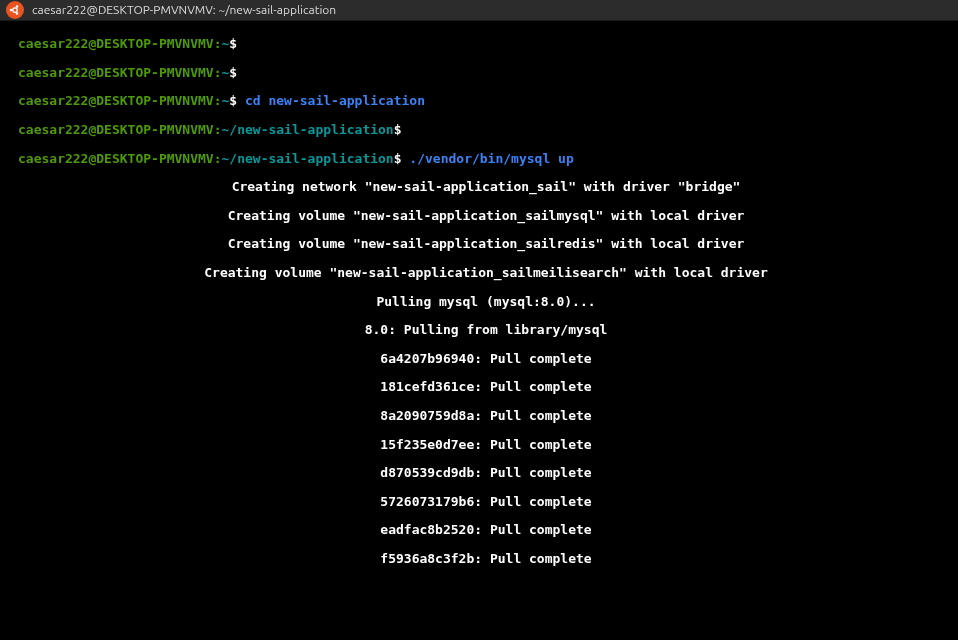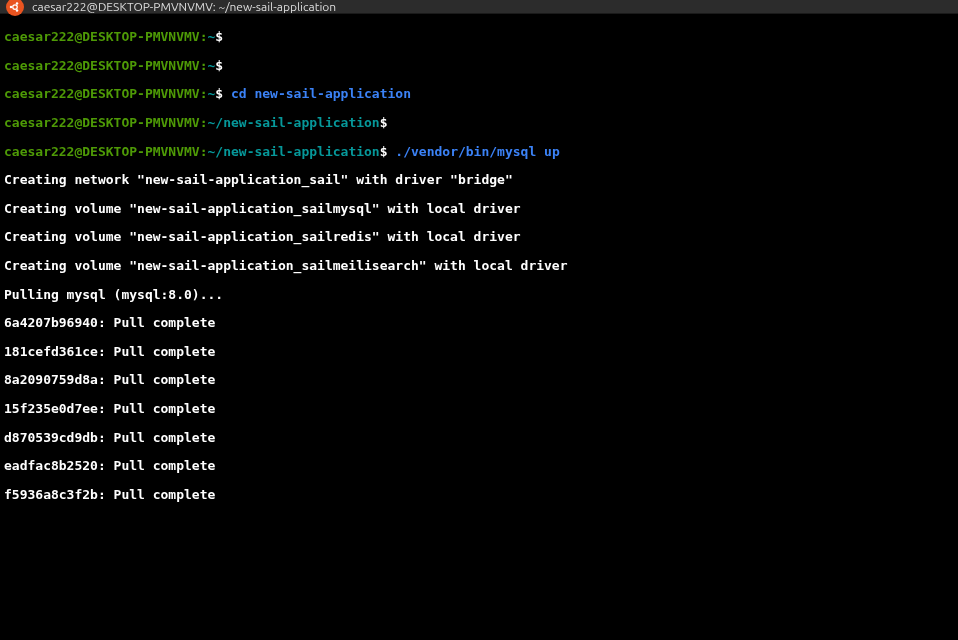--- a/index.html
+++ b/index.html
@@ -12,21 +12,21 @@
       font-family: 'DejaVu Sans Mono', 'Liberation Mono', monospace;
       font-size: 13px;
       line-height: 1.1;
       color: #fff;
       width: 958px;
       height: 640px;
       overflow: hidden;
     }
     .titlebar {
       background: #2c2c2c;
-      height: 14px;
+      height: 21px;
       display: flex;
       align-items: center;
       padding: 0 6px;
       border-bottom: 1px solid #1a1a1a;
     }
     .ubuntu-icon {
       width: 18px;
       height: 18px;
       background: #E95420;
       border-radius: 50%;
@@ -45,26 +45,27 @@
       font-size: 12px;
       font-family: 'Ubuntu', 'DejaVu Sans', sans-serif;
     }
     .terminal {
       padding: 2px 4px;
       white-space: pre;
       font-weight: bold;
     }
     .line {
       display: block;
+      margin-left: 14px;
     }
     .user { color: #4E9A06; }
     .path { color: #06989A; }
     .dollar { color: #fff; }
     .cmd { color: #3b82f6; }
-    .out { color: #fff; }
+    .out { color: #fff; text-align: center; }
   </style>
 </head>
 <body>
 
 <div class="titlebar">
   <div class="ubuntu-icon">
     <svg viewBox="0 0 24 24" fill="#fff">
       <circle cx="4" cy="12" r="2.5"></circle>
       <circle cx="16" cy="5" r="2.5"></circle>
       <circle cx="16" cy="19" r="2.5"></circle>
@@ -78,25 +79,27 @@
 <span class="line"><span class="user">caesar222@DESKTOP-PMVNVMV</span><span class="user">:</span><span class="path">~</span><span class="dollar">$</span></span>
 <span class="line"><span class="user">caesar222@DESKTOP-PMVNVMV</span><span class="user">:</span><span class="path">~</span><span class="dollar">$</span></span>
 <span class="line"><span class="user">caesar222@DESKTOP-PMVNVMV</span><span class="user">:</span><span class="path">~</span><span class="dollar">$</span><span class="cmd"> cd new-sail-application</span></span>
 <span class="line"><span class="user">caesar222@DESKTOP-PMVNVMV</span><span class="user">:</span><span class="path">~/new-sail-application</span><span class="dollar">$</span></span>
 <span class="line"><span class="user">caesar222@DESKTOP-PMVNVMV</span><span class="user">:</span><span class="path">~/new-sail-application</span><span class="dollar">$</span><span class="cmd"> ./vendor/bin/mysql up</span></span>
 <span class="line out">Creating network "new-sail-application_sail" with driver "bridge"</span>
 <span class="line out">Creating volume "new-sail-application_sailmysql" with local driver</span>
 <span class="line out">Creating volume "new-sail-application_sailredis" with local driver</span>
 <span class="line out">Creating volume "new-sail-application_sailmeilisearch" with local driver</span>
 <span class="line out">Pulling mysql (mysql:8.0)...</span>
+<span class="line out">8.0: Pulling from library/mysql</span>
 <span class="line out">6a4207b96940: Pull complete</span>
 <span class="line out">181cefd361ce: Pull complete</span>
 <span class="line out">8a2090759d8a: Pull complete</span>
 <span class="line out">15f235e0d7ee: Pull complete</span>
 <span class="line out">d870539cd9db: Pull complete</span>
+<span class="line out">5726073179b6: Pull complete</span>
 <span class="line out">eadfac8b2520: Pull complete</span>
 <span class="line out">f5936a8c3f2b: Pull complete</span>
 
 
 
 
 
 
 
 

